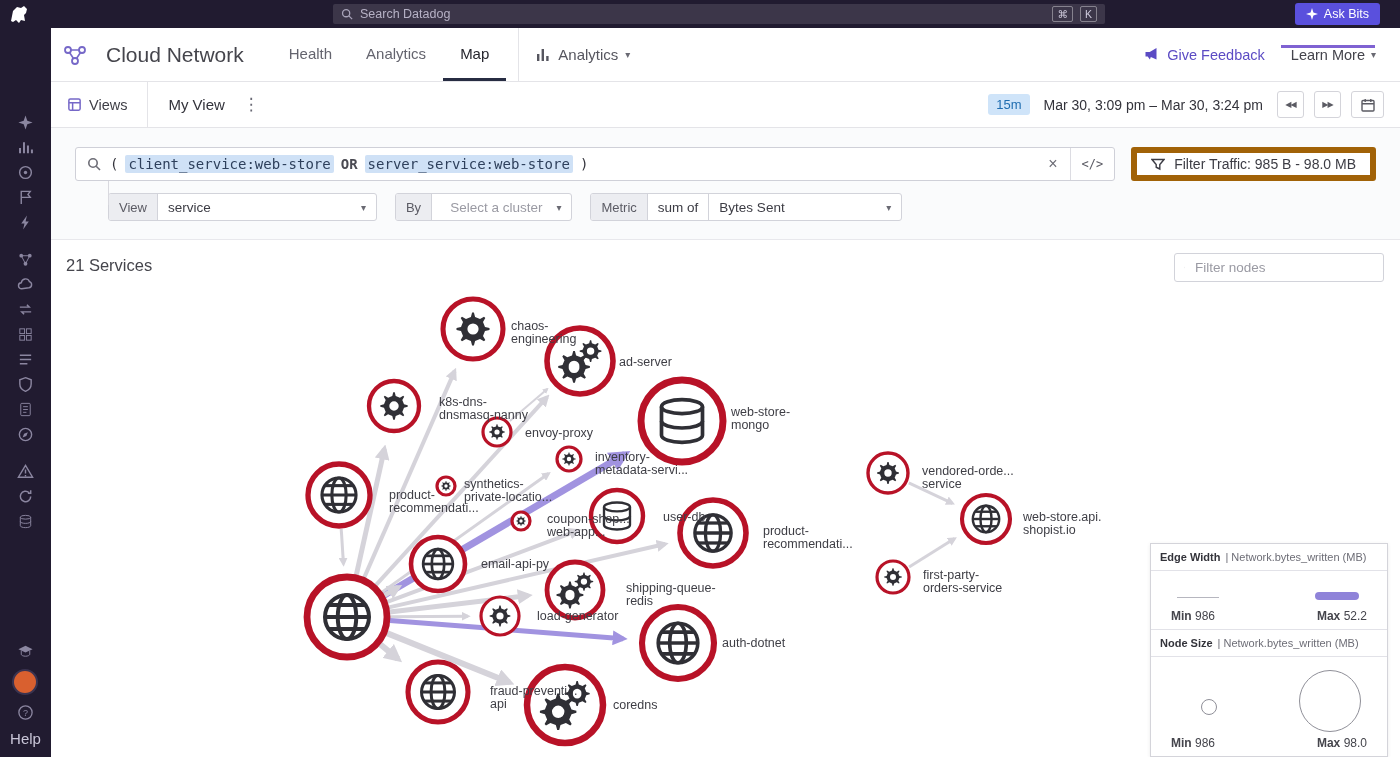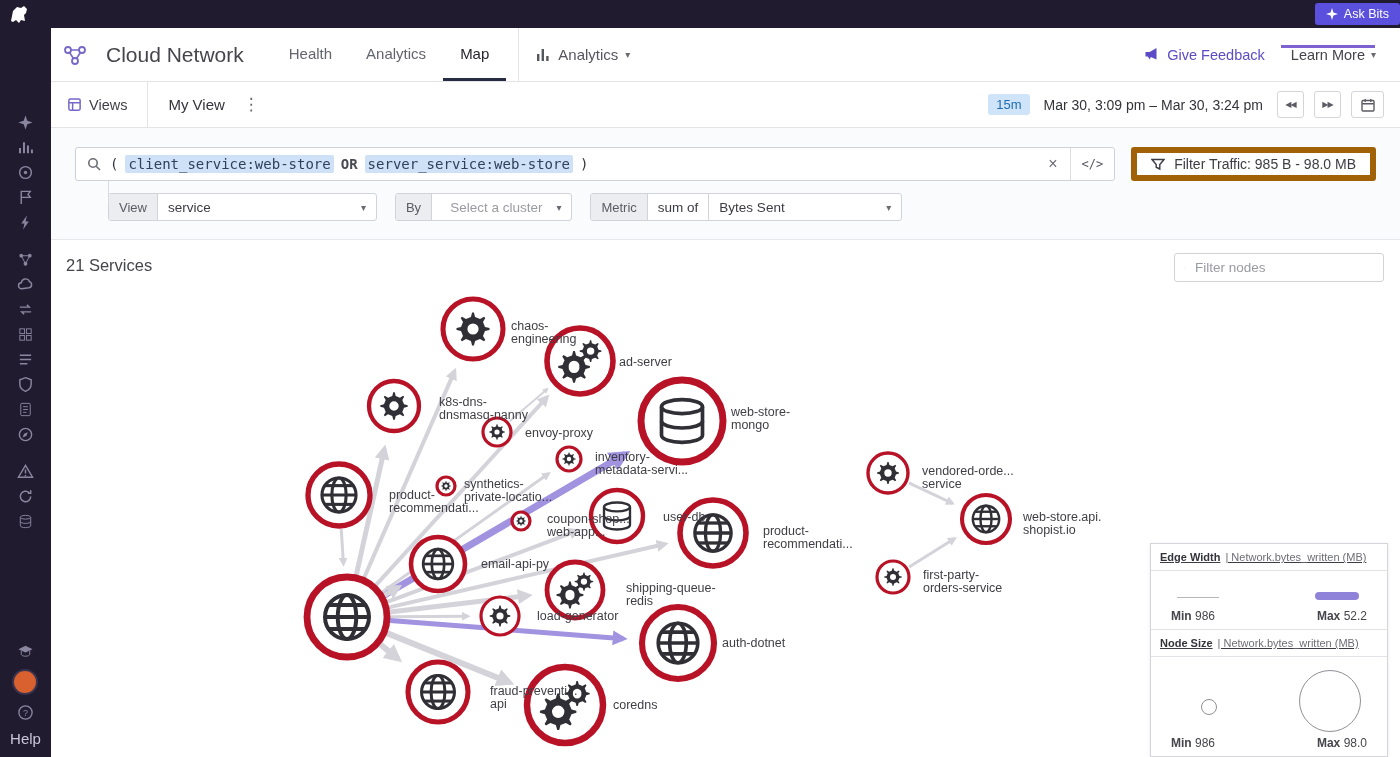--- a/index.html
+++ b/index.html
@@ -5,21 +5,21 @@
   html,body{margin:0;padding:0;}
   body{width:1400px;height:757px;position:relative;overflow:hidden;background:#fff;
        font-family:"Liberation Sans",sans-serif;color:#3c3c44;}
   
   .topbar{position:absolute;top:0;left:0;right:0;height:28px;background:#211b30;display:flex;align-items:center;z-index:30;}
   .logo{width:38px;height:28px;display:flex;align-items:center;justify-content:center;}
   .gsearch{flex:0 0 756px;margin:0 auto;height:20px;background:rgba(255,255,255,.12);border-radius:2px;
            display:flex;align-items:center;padding:0 8px;gap:7px;}
   .gsearch .ph{flex:1;font-size:12.5px;color:#b7b2c6;}
   .kbd{border:1px solid rgba(255,255,255,.38);border-radius:2px;padding:0 4px;font-size:10.5px;color:#cfcbdd;line-height:14px;}
-  .askbits{position:absolute;right:0;top:3px;height:22px;background:#5a50dd;border:none;border-radius:3px;
+  .askbits{position:absolute;right:20px;top:3px;height:22px;background:#5a50dd;border:none;border-radius:3px;
            color:#fff;font-size:12.5px;display:flex;align-items:center;gap:6px;padding:0 11px;font-family:inherit;}
   
   .sidebar{position:absolute;top:28px;left:0;width:51px;bottom:0;background:#211b30;display:flex;flex-direction:column;align-items:center;z-index:20;}
   #side-icons{display:flex;flex-direction:column;align-items:center;padding-top:78px;}
   .side-icon{width:17px;height:17px;margin-top:8px;color:#8b86a0;}
   .side-icon.group-start{margin-top:20px;}
   .side-bottom{margin-top:auto;display:flex;flex-direction:column;align-items:center;padding-bottom:10px;gap:9px;}
   .avatar{width:26px;height:26px;border-radius:50%;background:#d9602f;border:2px solid #3a3350;box-sizing:border-box;}
   .help-label{font-size:15px;color:#cac6d8;}
   .side-bottom .side-icon{margin-top:0;}
@@ -77,41 +77,50 @@
   .map-area{position:absolute;top:212px;left:0;right:0;bottom:0;background:#fff;}
   #graph-svg{position:absolute;left:0;top:0;}
   .services-count{position:absolute;left:15px;top:16px;font-size:16.5px;color:#45454c;}
   .filter-nodes{position:absolute;right:16px;top:13px;width:210px;height:29px;border:1px solid #d2d3da;border-radius:3px;
                 display:flex;align-items:center;padding:0 9px;gap:8px;background:#fff;box-sizing:border-box;}
   .filter-nodes input{border:none;outline:none;flex:1;font-size:13.5px;font-family:inherit;color:#3c3c44;background:transparent;}
   .filter-nodes input::placeholder{color:#9a9aa3;}
   
   .legend{position:absolute;right:12px;bottom:0;width:238px;height:214px;background:#fff;border:1px solid #d4d4da;
           box-sizing:border-box;box-shadow:0 1px 4px rgba(0,0,0,.08);font-size:11px;}
-  .lg-header{display:flex;gap:5px;padding:7px 9px;border-bottom:1px solid #e2e2e8;white-space:nowrap;text-decoration:underline;}
+  .lg-header{display:flex;gap:5px;padding:7px 9px;border-bottom:1px solid #e2e2e8;white-space:nowrap;}
   .lg-header b{color:#33333a;font-size:11px;}
   .lg-header span{color:#6d6d76;font-size:11px;}
   .lg-edge-body{position:relative;height:58px;border-bottom:1px solid #e2e2e8;}
   .thin-line{position:absolute;left:26px;top:26px;width:42px;border-top:1.5px solid #b6b6bf;}
   .thick-line{position:absolute;right:28px;top:21px;width:44px;height:8px;background:#8f83d9;border-radius:4px;}
   .lg-node-body{position:relative;height:99px;}
   .c-small{position:absolute;left:50px;top:42px;width:16px;height:16px;border:1.5px solid #8f8f98;border-radius:50%;box-sizing:border-box;}
   .c-big{position:absolute;right:26px;top:13px;width:62px;height:62px;border:1.5px solid #8f8f98;border-radius:50%;box-sizing:border-box;}
   .minmax{position:absolute;bottom:6px;left:0;right:0;display:flex;justify-content:space-between;padding:0 20px;font-size:12px;color:#45454c;}
   .minmax b{font-weight:700;}
   svg{display:block;}
 </style>
 </head>
 <body>
 
 <div class="topbar">
   <div class="logo">
     <svg width="24" height="24" viewBox="0 0 24 24">
         <path fill="#fff" d="M4 19l2-10 4-4 4 1 3-2 3 3-1 4-2 2 1 6-4-1-2 3-3-3-3 2z"></path>
       </svg>
+  </div>
+  <div class="gsearch">
+    <svg width="12" height="12" viewBox="0 0 14 14">
+        <circle cx="6" cy="6" r="4.2" fill="none" stroke="#a9a4ba" stroke-width="1.5"></circle>
+        <path d="M9.2 9.2L13 13" stroke="#a9a4ba" stroke-width="1.5"></path>
+      </svg>
+    <span class="ph">Search Datadog</span>
+    <span class="kbd">⌘</span>
+    <span class="kbd">K</span>
   </div>
   <button class="askbits">
     <svg width="12" height="12" viewBox="0 0 12 12">
         <path fill="#fff" d="M6 0l1.4 4.6L12 6 7.4 7.4 6 12 4.6 7.4 0 6l4.6-1.4z"></path>
       </svg>
     <span>Ask Bits</span>
   </button>
 </div>
 
 <div class="sidebar">

